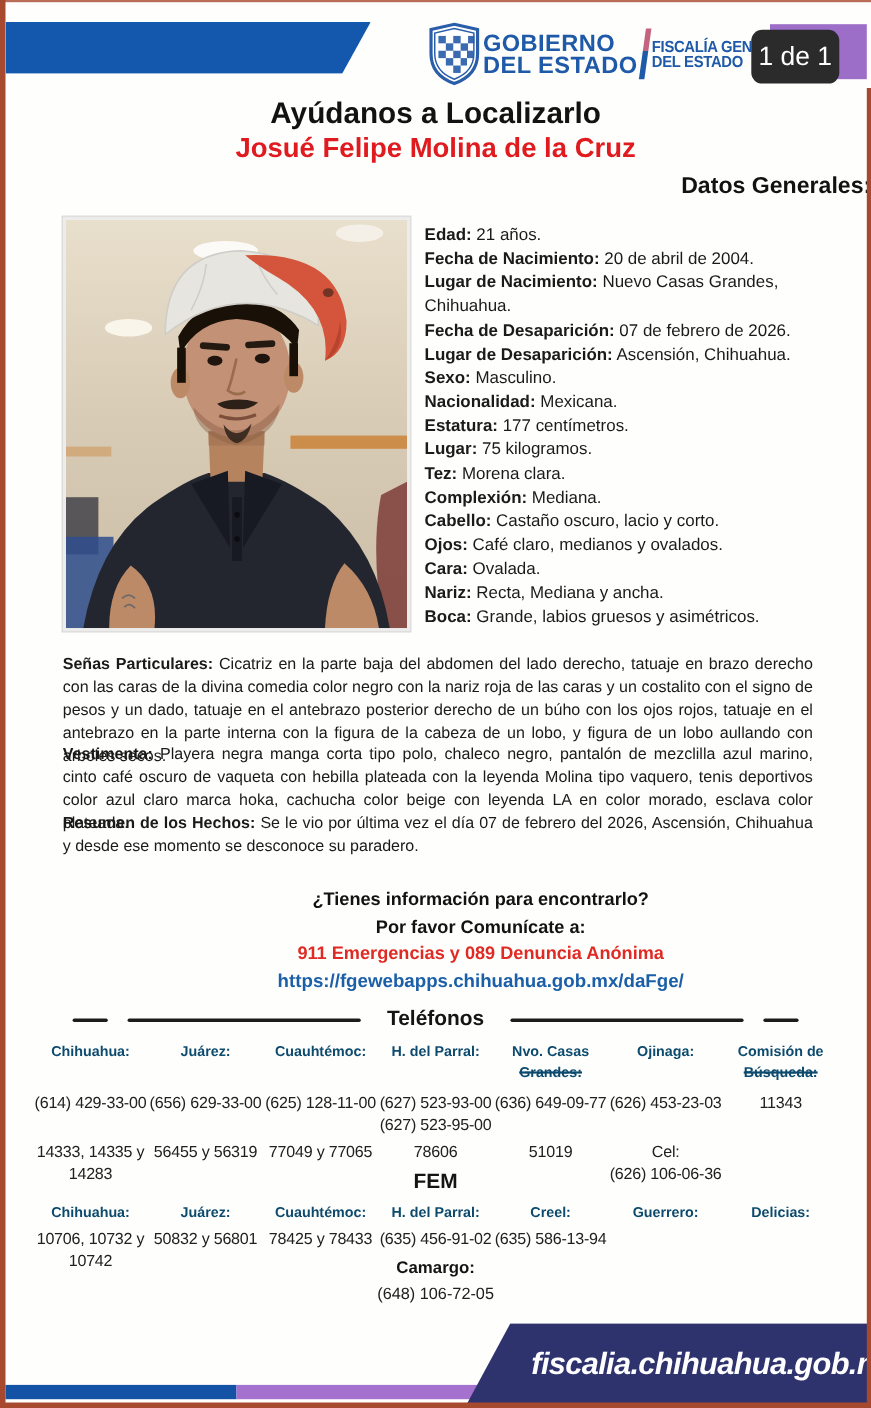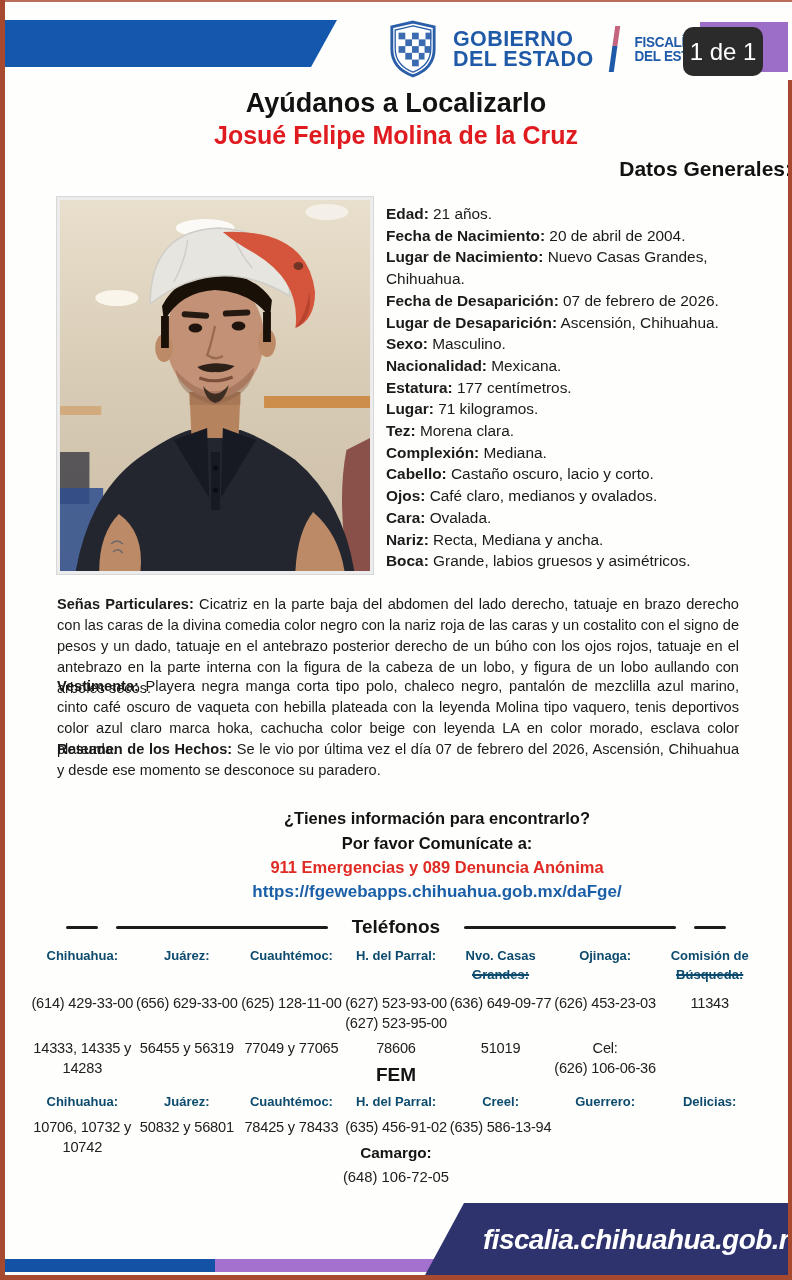--- a/index.html
+++ b/index.html
@@ -10,21 +10,21 @@
   .abs{position:absolute;}
   
   .edge{position:absolute;background:var(--frame_red,#a7492f);z-index:6;}
   .edge-left{left:0;top:0;width:5px;height:1280px;}
   .edge-top{left:0;top:0;width:792px;height:2px;opacity:.8;}
   .edge-right{right:0;top:80px;width:4px;height:1200px;}
   .edge-bottom{left:0;bottom:0;width:792px;height:5px;}
   
   .band{left:5px;top:20px;width:332px;height:47px;background:var(--accent_blue,#1458ad);
         clip-path:polygon(0 0,100% 0,calc(100% - 26px) 100%,0 100%);z-index:1;}
-  .logo{left:388px;top:18px;height:62px;display:flex;align-items:center;gap:15px;z-index:2;}
+  .logo{left:388px;top:18px;height:62px;display:flex;align-items:center;gap:1px;z-index:2;}
   .gob{color:var(--brand_blue,#1f5aa8);font-weight:bold;font-size:21.5px;line-height:20px;letter-spacing:.4px;white-space:nowrap;}
   .logo-divider{width:5px;height:46px;margin:0 3px;transform:skewX(-8deg);
         background:linear-gradient(var(--divider_pink,#c4647f) 0 44%,var(--brand_blue,#1f5aa8) 44% 100%);}
   .fis{color:var(--brand_blue,#1f5aa8);font-weight:bold;font-size:13.5px;line-height:13px;letter-spacing:-.3px;white-space:nowrap;transform:scaleY(1.08);}
   .purple-rect{left:700px;top:22px;width:88px;height:50px;background:var(--purple,#9c6ec8);z-index:2;}
   .page-badge{left:683px;top:27px;width:80px;height:49px;background:var(--badge_bg,#2b2b2b);
         border-radius:10px;color:#fff;font-size:24px;display:flex;align-items:center;justify-content:center;z-index:3;}
   
   .t-main{top:88px;left:0;width:100%;text-align:center;font-size:27px;font-weight:bold;color:#121212;}
   .t-name{top:121px;left:0;width:100%;text-align:center;font-size:25px;font-weight:bold;color:var(--name_red,#e01b20);}
@@ -173,21 +173,21 @@
 
   <div class="abs datos">
     <div><b>Edad:</b> <span>21 años.</span></div>
     <div><b>Fecha de Nacimiento:</b> <span>20 de abril de 2004.</span></div>
     <div><b>Lugar de Nacimiento:</b> <span>Nuevo Casas Grandes, Chihuahua.</span></div>
     <div><b>Fecha de Desaparición:</b> <span>07 de febrero de 2026.</span></div>
     <div><b>Lugar de Desaparición:</b> <span>Ascensión, Chihuahua.</span></div>
     <div><b>Sexo:</b> <span>Masculino.</span></div>
     <div><b>Nacionalidad:</b> <span>Mexicana.</span></div>
     <div><b>Estatura:</b> <span>177 centímetros.</span></div>
-    <div><b>Lugar:</b> <span>71 kilogramos.</span></div>
+    <div><b>Lugar:</b> <span>75 kilogramos.</span></div>
     <div><b>Tez:</b> <span>Morena clara.</span></div>
     <div><b>Complexión:</b> <span>Mediana.</span></div>
     <div><b>Cabello:</b> <span>Castaño oscuro, lacio y corto.</span></div>
     <div><b>Ojos:</b> <span>Café claro, medianos y ovalados.</span></div>
     <div><b>Cara:</b> <span>Ovalada.</span></div>
     <div><b>Nariz:</b> <span>Recta, Mediana y ancha.</span></div>
     <div><b>Boca:</b> <span>Grande, labios gruesos y asimétricos.</span></div>
   </div>
 
   <div class="abs para p1">

